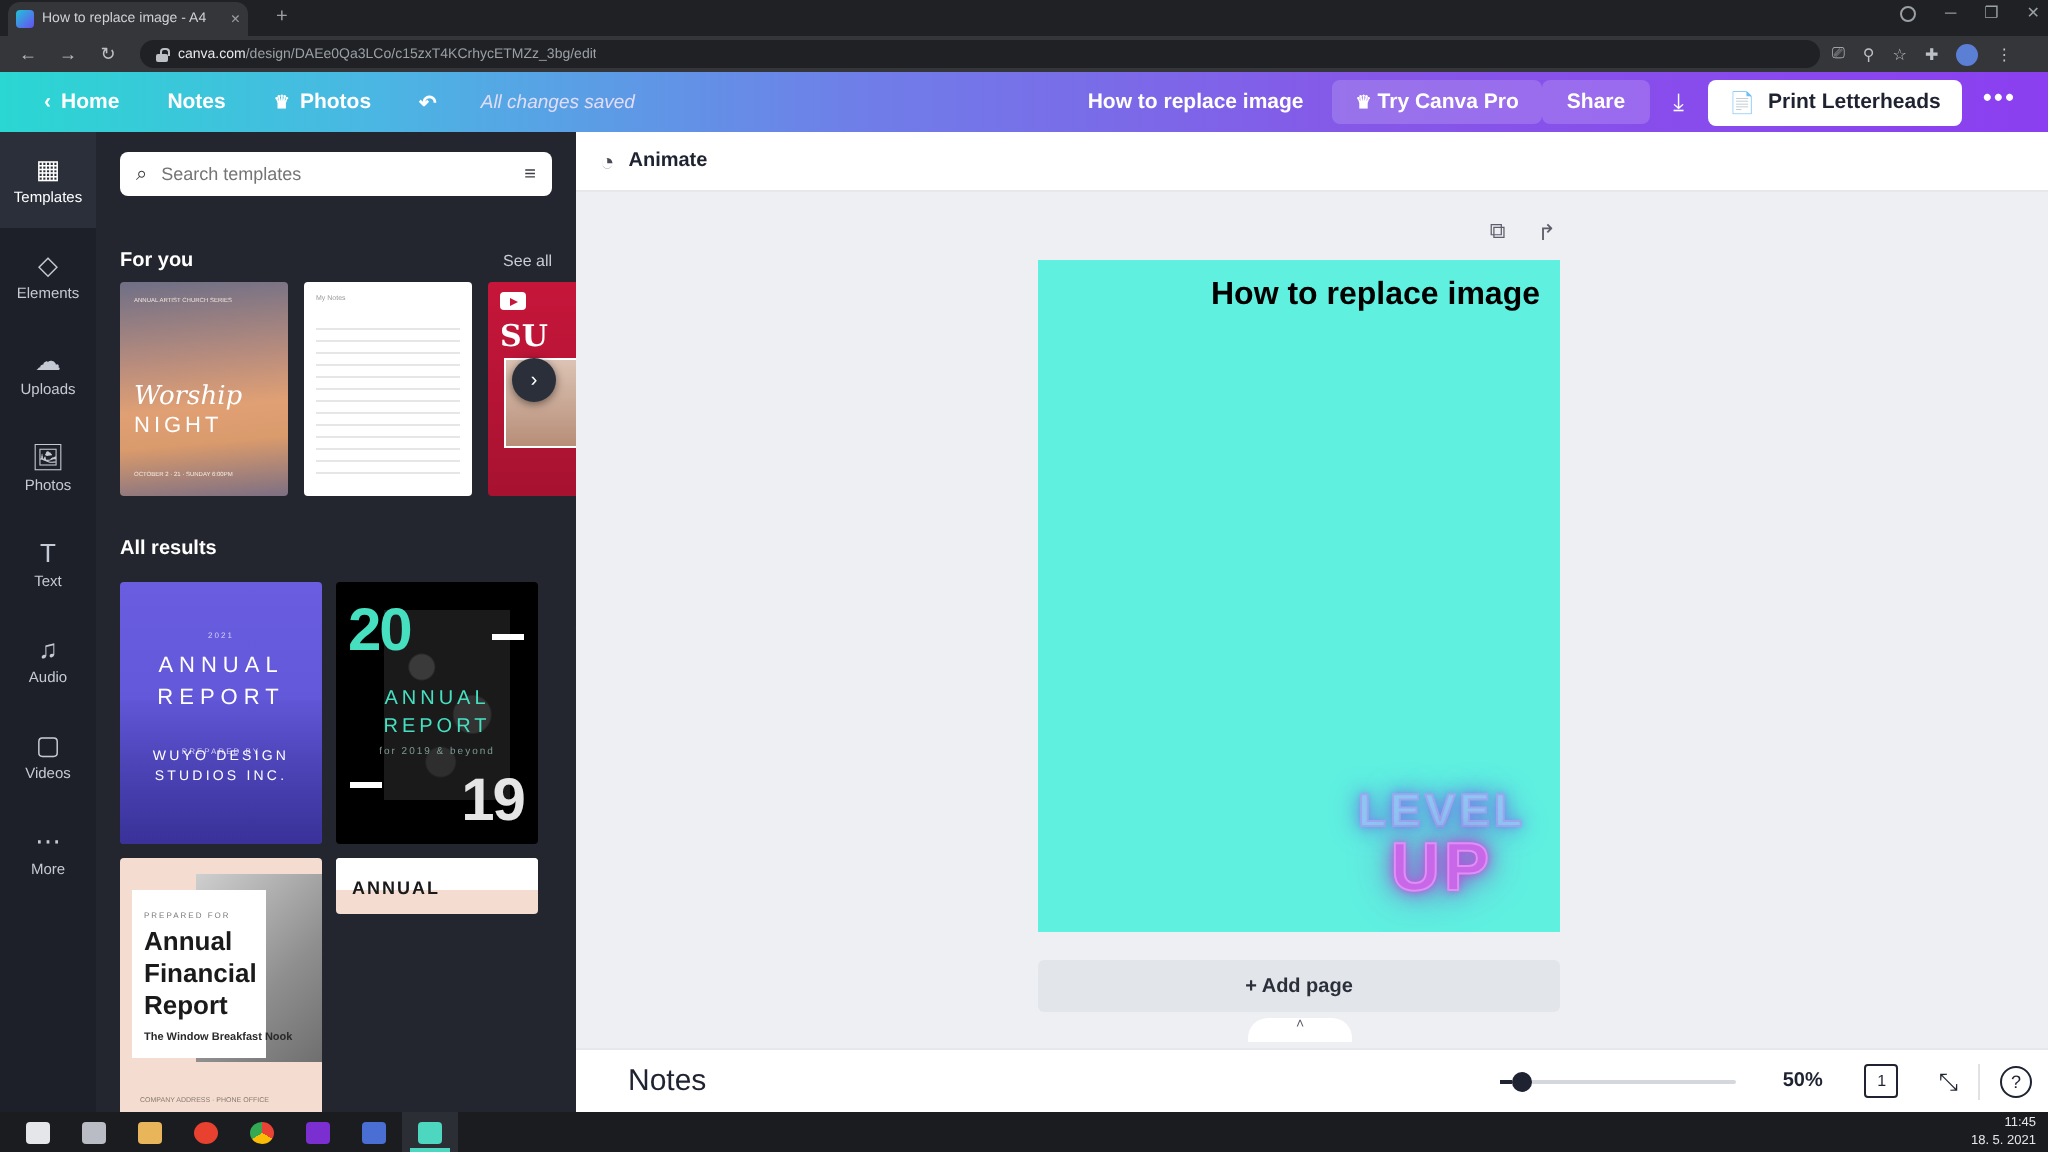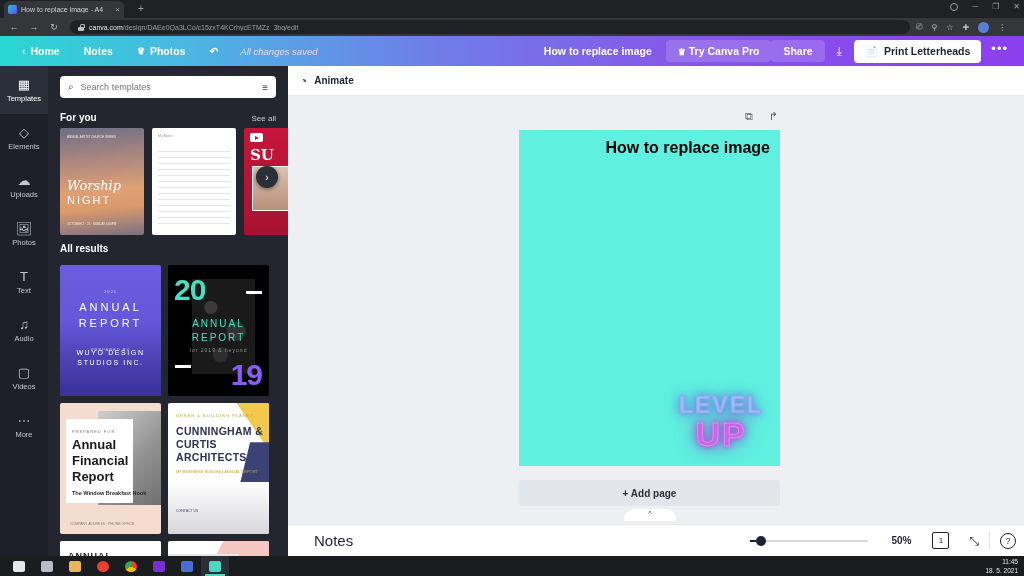--- a/index.html
+++ b/index.html
@@ -69,21 +69,21 @@
   .rail-label { font-size:7.5px; }
   .rail-glyph { font-size:13px; line-height:13px; }
 
   
   .panel { position:absolute; left:48px; top:66px; width:240px; height:490px; background:#23262f; overflow:hidden; }
   .search-wrap { padding:10px 12px 6px 12px; }
   .search-box { height:22px; background:#fff; border-radius:4px; display:flex; align-items:center; padding:0 8px; gap:7px; }
   .search-glyph { font-size:10px; color:#3d3d45; }
   .search-input { flex:1 1 auto; border:none; outline:none; font-size:9px; color:#3d3d45; font-family:"Liberation Sans", sans-serif; }
   .filter-glyph { font-size:10px; color:#3d3d45; }
-  .sec-head { display:flex; align-items:baseline; justify-content:space-between; padding:8px 12px 5px 12px; }
+  .sec-head { display:flex; align-items:baseline; justify-content:space-between; padding:8px 12px 5px 12px;margin-top:13px; }
   .sec-title { color:#fff; font-size:10px; font-weight:bold; }
   .sec-link { color:#c9ccd4; font-size:8px; }
   .row-foryou { position:relative; padding:0 0 0 12px; display:flex; gap:8px; }
   .thumb { border-radius:2px; overflow:hidden; position:relative; flex:0 0 auto; }
   .fy { width:84px; height:107px; }
   .carousel-next {
     position:absolute; right:10px; top:38px; width:22px; height:22px; border-radius:50%;
     background:#2b2f3a; color:#fff; font-size:10px; display:flex; align-items:center; justify-content:center;
     box-shadow:0 1px 4px rgba(0,0,0,.5);
   }
@@ -110,21 +110,21 @@
   .t-annual-p .sml { position:absolute; left:0; right:0; top:24px; text-align:center; color:#d6d2f7; font-size:4px; letter-spacing:1px; }
   .t-annual-p .by { position:absolute; left:0; right:0; bottom:28px; text-align:center; color:#fff; font-size:7px; letter-spacing:1.6px; line-height:10px; }
   .t-annual-p .byl { position:absolute; left:0; right:0; bottom:44px; text-align:center; color:#cfcaf5; font-size:4px; letter-spacing:1px; }
   .t-annual-b { background:#000; position:relative; overflow:hidden; }
   .t-annual-b .photo { position:absolute; left:24px; top:14px; right:14px; bottom:22px; background:
       radial-gradient(circle at 30% 30%, #3a3a3a 0 6px, transparent 7px),
       radial-gradient(circle at 70% 55%, #333 0 9px, transparent 10px),
       radial-gradient(circle at 45% 80%, #2e2e2e 0 7px, transparent 8px),
       #1a1a1a; }
   .t-annual-b .y20 { position:absolute; left:6px; top:8px; color:#46e0c0; font-size:30px; font-weight:bold; letter-spacing:-1px; }
-  .t-annual-b .y19 { position:absolute; right:7px; bottom:4px; color:#8b5cf6; font-size:30px; font-weight:bold; letter-spacing:-1px; }
+  .t-annual-b .y19 { position:absolute; right:7px; bottom:4px; color:#e5e5e5; font-size:30px; font-weight:bold; letter-spacing:-1px; }
   .t-annual-b .ttl { position:absolute; left:0; right:0; top:52px; text-align:center; color:#46e0c0; font-size:10px; letter-spacing:2px; line-height:14px; }
   .t-annual-b .sub { position:absolute; left:0; right:0; top:82px; text-align:center; color:#7d9a94; font-size:5px; letter-spacing:1px; }
   .t-annual-b .d1 { position:absolute; right:7px; top:26px; width:16px; height:3px; background:#fff; }
   .t-annual-b .d2 { position:absolute; left:7px; bottom:28px; width:16px; height:3px; background:#fff; }
   .t-fin { background:#f4ddd0; position:relative; overflow:hidden; }
   .t-fin .bldg { position:absolute; right:0; top:8px; width:62%; height:72%; background:linear-gradient(135deg,#cfcfcf,#8f8f8f 60%,#6f6f6f); }
   .t-fin .card { position:absolute; left:6px; top:16px; width:66%; height:64%; background:#fff; }
   .t-fin .kick { position:absolute; left:12px; top:26px; color:#7a7a7a; font-size:4px; letter-spacing:1px; }
   .t-fin .h { position:absolute; left:12px; top:34px; color:#1a1a1a; font-size:13px; font-weight:bold; line-height:16px; }
   .t-fin .s { position:absolute; left:12px; top:86px; color:#2a2a2a; font-size:5.5px; font-weight:bold; line-height:8px; }
@@ -381,29 +381,20 @@
         <div class="y19">19</div>
       </div>
       <div class="thumb gt t-fin">
         <div class="bldg"></div>
         <div class="card"></div>
         <div class="kick">PREPARED FOR</div>
         <div class="h">Annual Financial Report</div>
         <div class="s">The Window Breakfast Nook</div>
         <div class="ft">COMPANY ADDRESS · PHONE OFFICE</div>
       </div>
-      <div class="thumb gt t-cun">
-        <div class="yel"></div>
-        <div class="navy"></div>
-        <div class="city"></div>
-        <div class="kick">GREEN &amp; BUILDING PLANET</div>
-        <div class="h">CUNNINGHAM &amp; CURTIS ARCHITECTS</div>
-        <div class="s">MY BUSINESS BUILDING ANNUAL REPORT</div>
-        <div class="ft">CONTACT US</div>
-      </div>
       <div class="thumb gt t-part" style="height:28px;">
         <div class="w"></div>
         <div class="t">ANNUAL</div>
       </div>
       <div class="thumb gt t-part2" style="height:28px;">
         <div class="pink"></div>
         <div class="gray"></div>
       </div>
     </div>
   </div>

